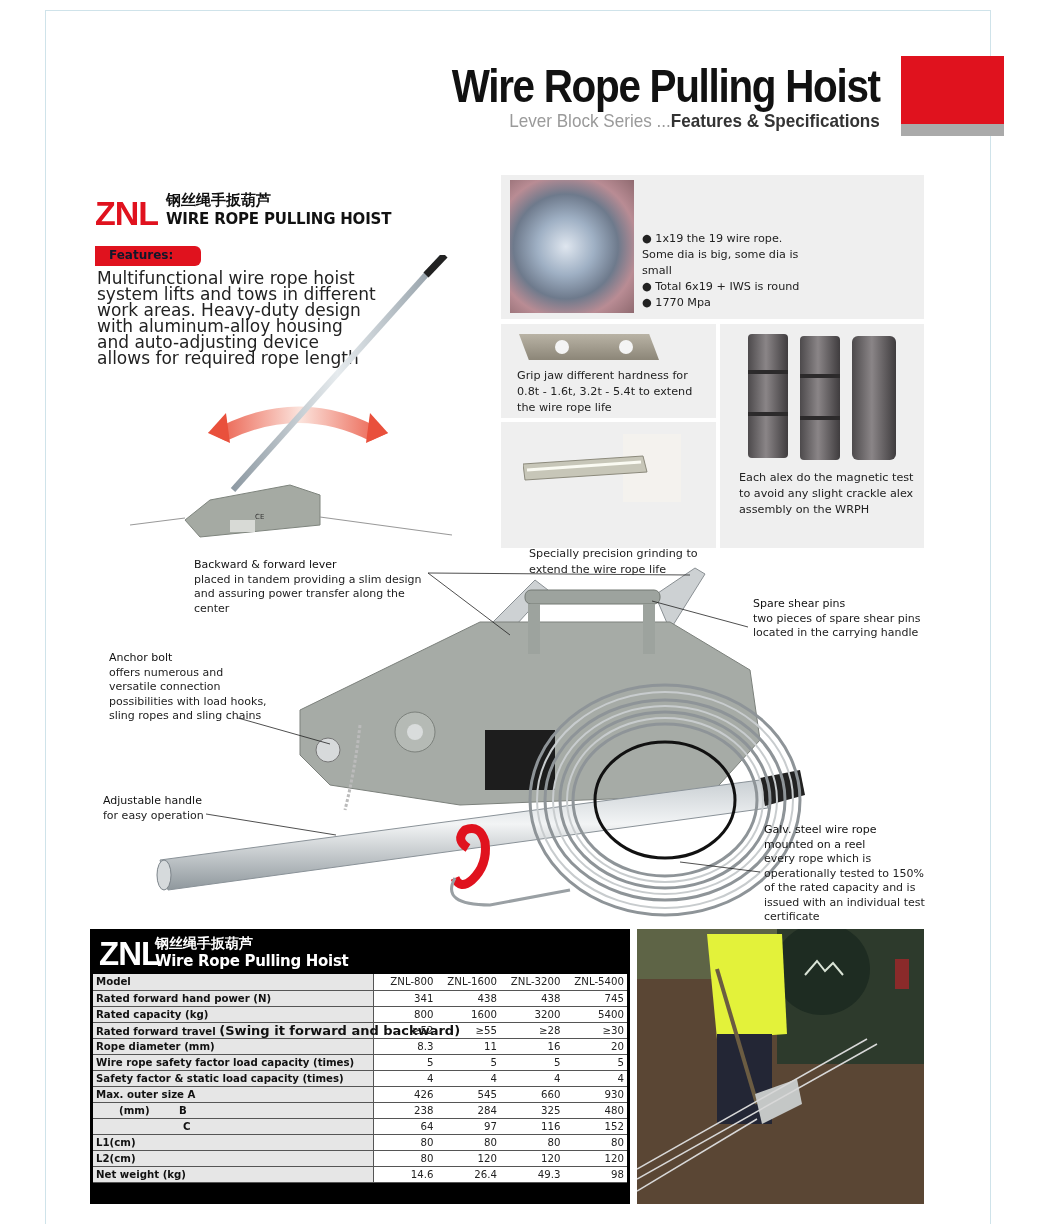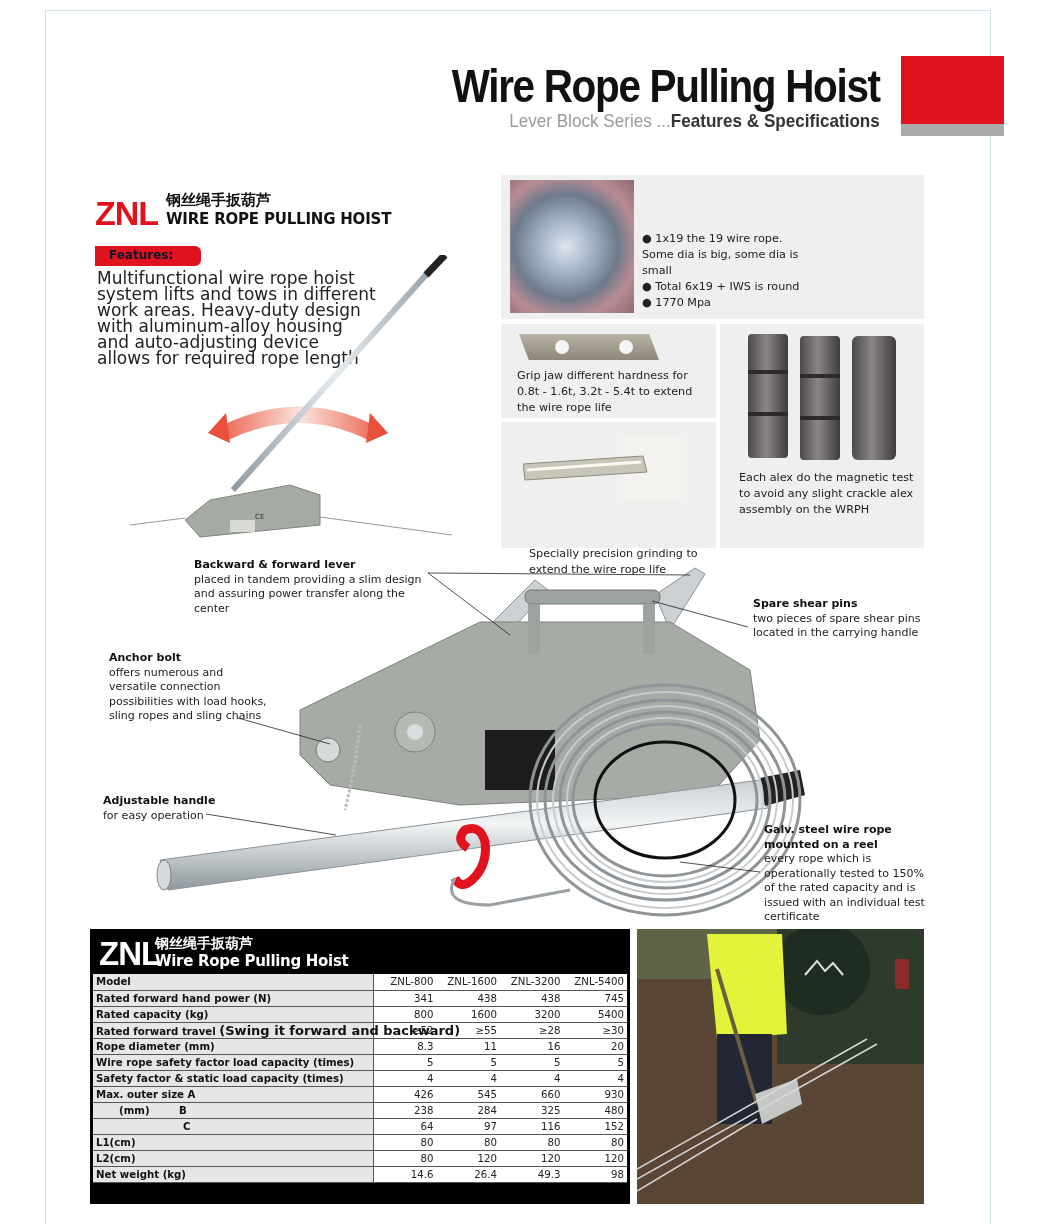--- a/index.html
+++ b/index.html
@@ -48,21 +48,21 @@
   .p3 { left: 501px; top: 422px; width: 215px; height: 126px; }
   .p3 .grind { position: absolute; left: 22px; top: 12px; width: 160px; height: 70px; }
   .p3 .panel-text { position: absolute; left: 28px; top: 92px; width: 200px; margin-top: 32px; }
   .p4 { left: 720px; top: 324px; width: 204px; height: 224px; }
   .p4 .axles { position: absolute; left: 28px; top: 8px; width: 150px; height: 132px; }
   .p4 .panel-text { position: absolute; left: 19px; top: 146px; width: 180px; }
 
   
   .big-hoist { position: absolute; left: 150px; top: 560px; width: 660px; height: 360px; }
   .callout { position: absolute; font-size: 11px; line-height: 14.5px; color: #222; }
-  .callout .ct { font-weight: 700; color: #111; display: block; }
+  .callout .ct { font-weight: 400; color: #111; display: block; }
   .c-lever { left: 194px; top: 558px; width: 240px; }
   .c-anchor { left: 109px; top: 651px; width: 160px; }
   .c-handle { left: 103px; top: 794px; width: 160px; }
   .c-pins { left: 753px; top: 597px; width: 170px; }
   .c-rope { left: 764px; top: 823px; width: 165px; }
   .leader-svg { position: absolute; left: 0; top: 0; width: 1060px; height: 1224px; pointer-events: none; }
 
   
   .spec-wrap { position: absolute; left: 90px; top: 929px; width: 540px; height: 275px; background: #000; padding: 0 3px 3px 3px; }
   .spec-head { height: 45px; position: relative; color: #fff; }

